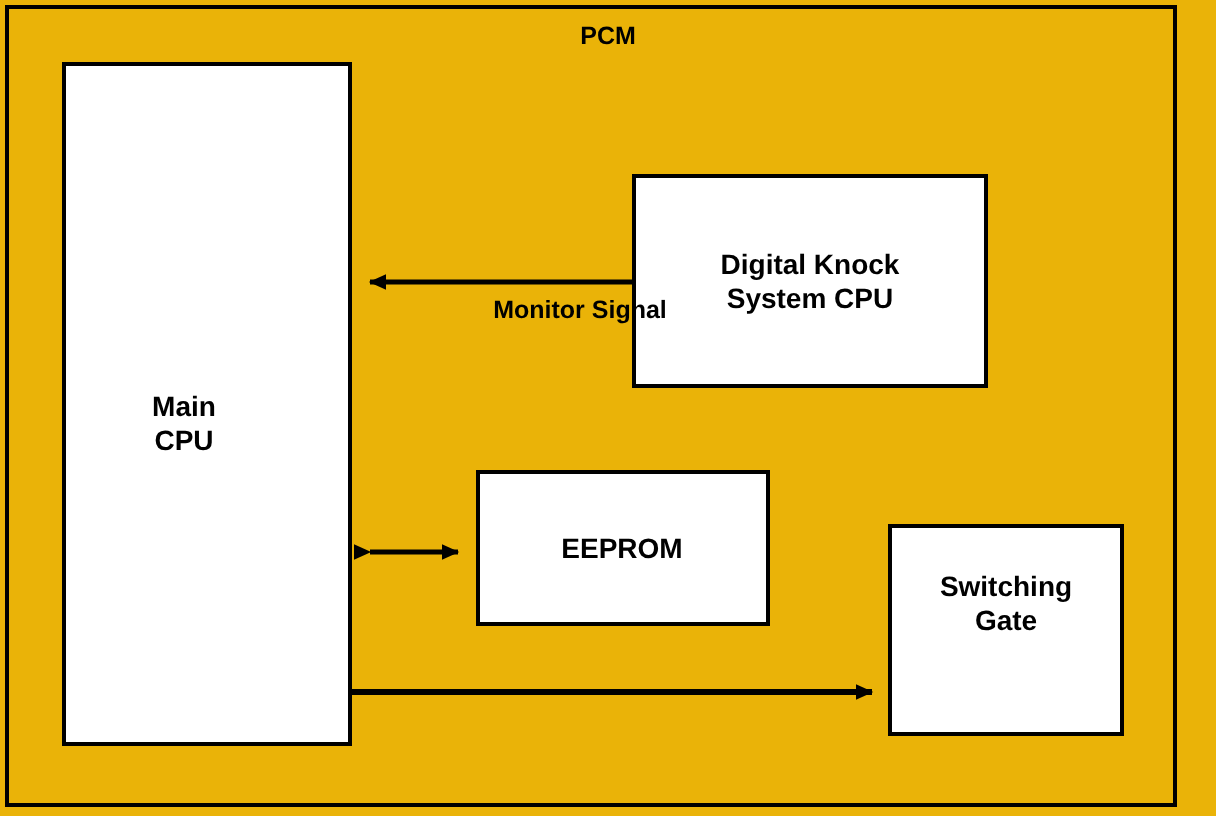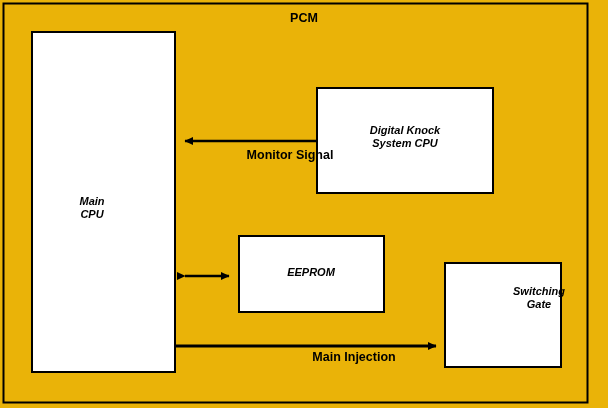--- a/index.html
+++ b/index.html
@@ -33,32 +33,31 @@
     white-space: pre-line;
     pointer-events: none;
   }
   .title-label {
     font-size: 12.5px;
     left: 0;
     width: 608px;
     top: 11px;
   }
   .node-label {
-    font-size: 11px;
-    font-style: italic;
+    font-size: 14px;
   }
   .edge-label {
     font-size: 12.5px;
     padding-left: 44px;
   }
   
   #label-main-cpu      { left: 31px;  top: 195px; width: 122px; }
   #label-knock-cpu     { left: 316px; top: 124px; width: 178px; }
   #label-eeprom        { left: 238px; top: 266px; width: 146px; }
-  #label-switching     { left: 444px; top: 285px; width: 118px; padding-left: 36px; }
+  #label-switching     { left: 444px; top: 285px; width: 118px; }
   #label-monitor-sig   { left: 176px; top: 148px; width: 140px; }
   #label-main-inject   { left: 176px; top: 350px; width: 268px; }
 </style>
 </head>
 <body>
 
 <div id="canvas">
 
   <svg id="diagram-svg" viewBox="0 0 608 408" xmlns="http://www.w3.org/2000/svg">
     <defs>
@@ -101,15 +100,14 @@
   <div class="node-label" id="label-knock-cpu">Digital Knock
 System CPU</div>
 
   <div class="node-label" id="label-eeprom">EEPROM</div>
 
   <div class="node-label" id="label-switching">Switching
 Gate</div>
 
   <div class="edge-label" id="label-monitor-sig">Monitor Signal</div>
 
-  <div class="edge-label" id="label-main-inject">Main Injection</div>
 
 </div>
 
 </body></html>

